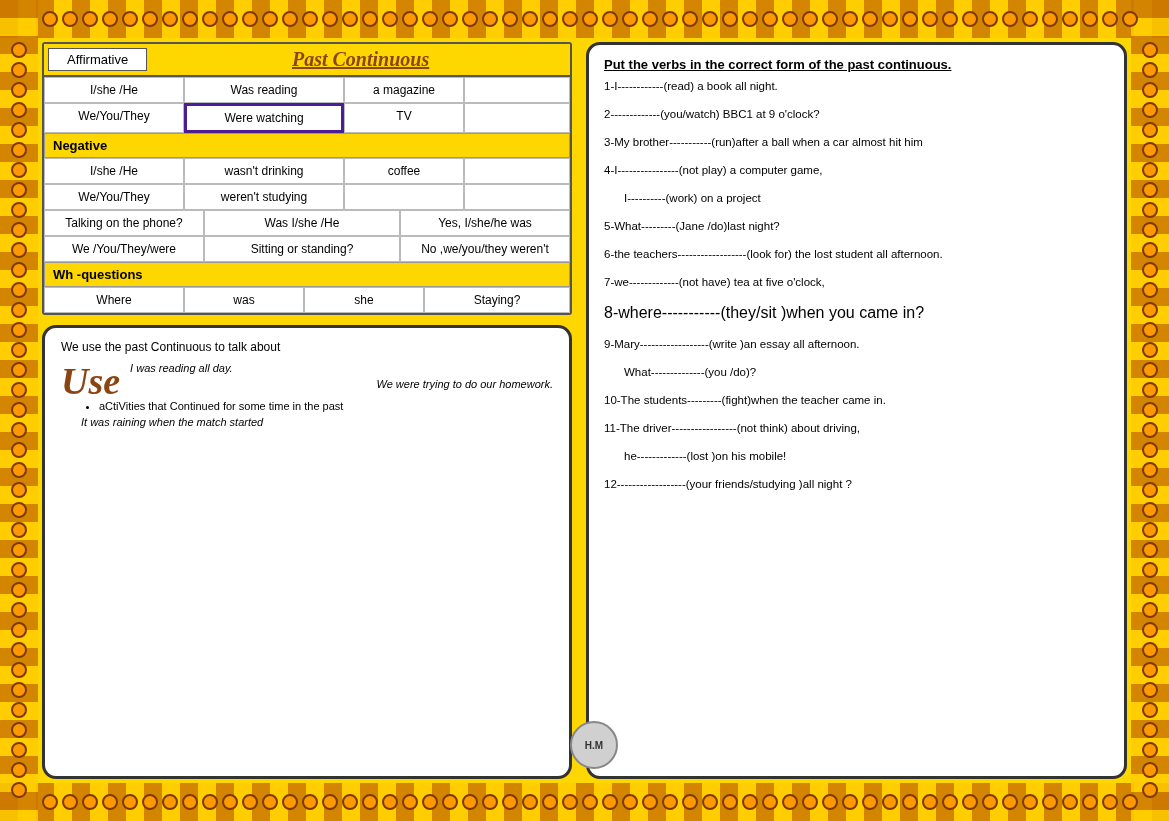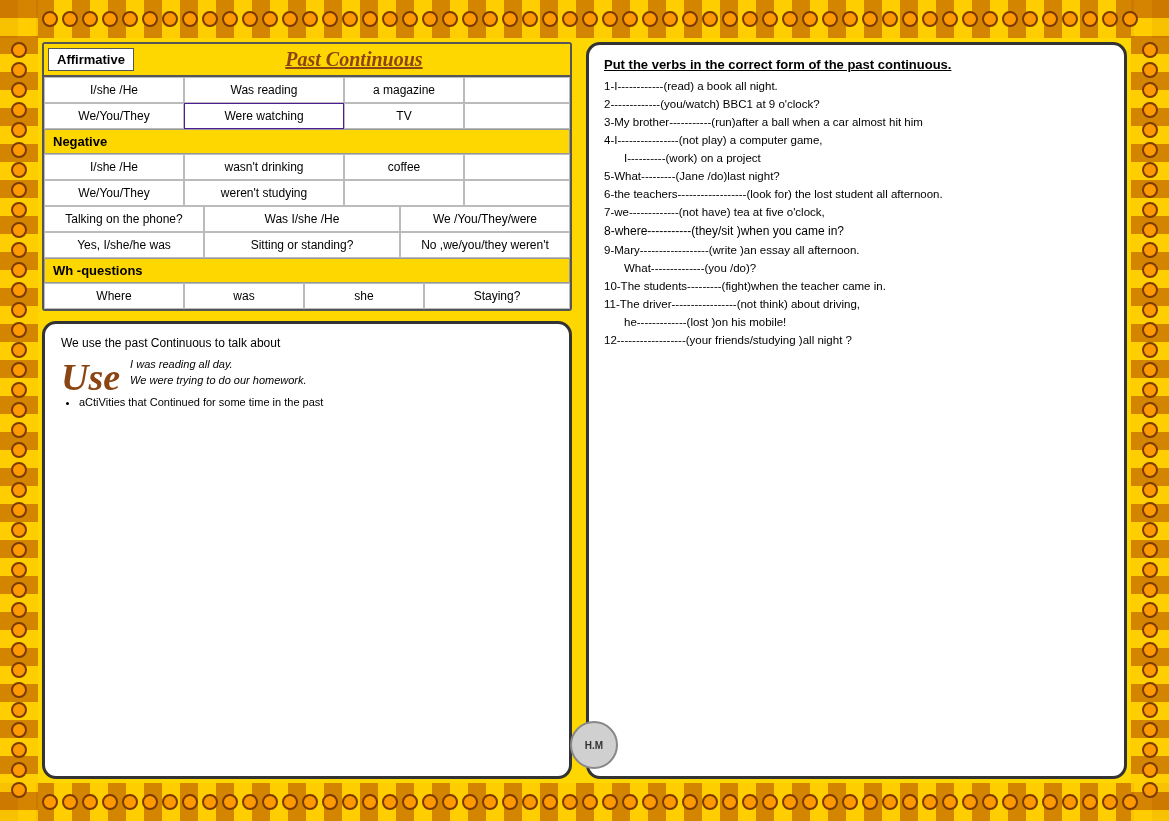--- a/index.html
+++ b/index.html
@@ -215,32 +215,32 @@
     <div style="width: 16px; height: 16px; border-radius: 50%; background: rgb(255, 153, 0); border: 2px solid rgb(122, 58, 0); flex-shrink: 0;"></div>
 </div>
 
 <div style="position:absolute;top:42px;left:42px;right:42px;bottom:42px;display:flex;gap:14px;">
 
   <div style="flex:0 0 530px;display:flex;flex-direction:column;gap:10px;">
 
     <div style="background:white;border:2.5px solid #555;border-radius:3px;overflow:hidden;">
 
       <div style="background:#FFD700;display:flex;align-items:center;border-bottom:2px solid #555;">
-        <div style="background:white;border:1.5px solid #555;padding:3px 8px;margin:4px;font-weight:bold;font-size:13px;">Affirmative</div>
+        <div style="background:white;border:1.5px solid #555;padding:3px 18px;margin:4px;font-weight:normal;font-size:13px;">Affirmative</div>
         <div style="flex:1;text-align:center;font-size:20px;font-weight:bold;color:#8B4513;font-style:italic;font-family:'Times New Roman',serif;text-decoration:underline;padding:4px;">Past Continuous</div>
       </div>
 
       <div style="display:grid;grid-template-columns:140px 160px 120px 1fr;">
         <div style="border:1px solid #bbb;padding:5px 8px;font-size:12px;text-align:center;">I/she /He</div>
         <div style="border:1px solid #bbb;padding:5px 8px;font-size:12px;text-align:center;">Was reading</div>
         <div style="border:1px solid #bbb;padding:5px 8px;font-size:12px;text-align:center;">a magazine</div>
         <div style="border:1px solid #bbb;padding:5px 8px;font-size:12px;"></div>
 
         <div style="border:1px solid #bbb;padding:5px 8px;font-size:12px;text-align:center;">We/You/They</div>
-        <div style="border:1px solid #4c1d95;padding:5px 8px;font-size:12px;text-align:center;">Were watching</div>
+        <div style="border:3px solid #4c1d95;padding:5px 8px;font-size:12px;text-align:center;">Were watching</div>
         <div style="border:1px solid #bbb;padding:5px 8px;font-size:12px;text-align:center;">TV</div>
         <div style="border:1px solid #bbb;padding:5px 8px;font-size:12px;"></div>
       </div>
 
       <div style="background:#FFD700;border:1px solid #999;padding:4px 8px;font-weight:bold;font-size:13px;">Negative</div>
 
       <div style="display:grid;grid-template-columns:140px 160px 120px 1fr;">
         <div style="border:1px solid #bbb;padding:5px 8px;font-size:12px;text-align:center;">I/she /He</div>
         <div style="border:1px solid #bbb;padding:5px 8px;font-size:12px;text-align:center;">wasn't drinking</div>
         <div style="border:1px solid #bbb;padding:5px 8px;font-size:12px;text-align:center;">coffee</div>
@@ -249,65 +249,66 @@
         <div style="border:1px solid #bbb;padding:5px 8px;font-size:12px;text-align:center;">We/You/They</div>
         <div style="border:1px solid #bbb;padding:5px 8px;font-size:12px;text-align:center;">weren't  studying</div>
         <div style="border:1px solid #bbb;padding:5px 8px;font-size:12px;text-align:center;"></div>
         <div style="border:1px solid #bbb;padding:5px 8px;font-size:12px;"></div>
       </div>
 
 
       <div style="display:grid;grid-template-columns:160px 1fr 170px;">
         <div style="border:1px solid #bbb;padding:5px 8px;font-size:12px;text-align:center;display:flex;align-items:center;justify-content:center;">Talking on the phone?</div>
         <div style="border:1px solid #bbb;padding:5px 8px;font-size:12px;text-align:center;display:flex;align-items:center;justify-content:center;">Was  I/she /He</div>
+        <div style="border:1px solid #bbb;padding:5px 8px;font-size:12px;text-align:center;display:flex;align-items:center;justify-content:center;">Yes, I/she/he was</div>
+
         <div style="border:1px solid #bbb;padding:5px 8px;font-size:12px;text-align:center;display:flex;align-items:center;justify-content:center;">We /You/They/were</div>
-
-        <div style="border:1px solid #bbb;padding:5px 8px;font-size:12px;text-align:center;display:flex;align-items:center;justify-content:center;">Yes, I/she/he was</div>
         <div style="border:1px solid #bbb;padding:5px 8px;font-size:12px;text-align:center;display:flex;align-items:center;justify-content:center;">Sitting or standing?</div>
         <div style="border:1px solid #bbb;padding:5px 8px;font-size:12px;text-align:center;display:flex;align-items:center;justify-content:center;">No ,we/you/they weren't</div>
       </div>
 
       <div style="background:#FFD700;border:1px solid #999;padding:4px 8px;font-weight:bold;font-size:13px;">Wh -questions</div>
 
       <div style="display:grid;grid-template-columns:140px 120px 120px 1fr;">
         <div style="border:1px solid #bbb;padding:5px 8px;font-size:12px;text-align:center;">Where</div>
         <div style="border:1px solid #bbb;padding:5px 8px;font-size:12px;text-align:center;">was</div>
         <div style="border:1px solid #bbb;padding:5px 8px;font-size:12px;text-align:center;">she</div>
         <div style="border:1px solid #bbb;padding:5px 8px;font-size:12px;text-align:center;">Staying?</div>
       </div>
     </div>
 
     <div style="background:white;border:3px solid #333;border-radius:14px;padding:12px 16px;flex:1;position:relative;">
       <p style="font-size:12px;margin-bottom:8px;">We use the past Continuous to talk about</p>
       <div style="display:flex;gap:10px;align-items:flex-start;">
         <div style="font-size:38px;font-weight:bold;color:#8B4513;font-style:italic;font-family:'Times New Roman',serif;line-height:1;">Use</div>
         <div style="flex:1;">
           <p style="font-size:11px;margin-bottom:4px;font-style:italic;">I was reading all day.</p>
-          <p style="font-size:11px;margin-bottom:8px;font-style:italic;">We were trying to do our homework.</p>
+          <p style="font-size:11px;margin-bottom:8px;font-style:italic;text-align:right;">We were trying to do our homework.</p>
         </div>
       </div>
       <ul style="margin-left:18px;font-size:11px;">
-        <li style="margin-bottom:4px;">aCtiVities that Continued for some time in the past</li>
+        <li style="margin-bottom:4px;margin-left:20px;">aCtiVities that Continued for some time in the past</li>
       </ul>
+      <p style="font-size:11px;margin-left:20px;font-style:italic;margin-top:3px;">It was raining when the match started</p>
     </div>
 
   </div>
 
   <div style="flex:1;background:white;border:3px solid #333;border-radius:14px;padding:12px 15px;overflow:hidden;">
     <p style="font-size:13px;font-weight:bold;text-decoration:underline;margin-bottom:8px;">Put the verbs in the correct form of the past continuous.</p>
-    <div style="display:flex;flex-direction:column;gap:6px;">
+    <div style="display:flex;flex-direction:column;gap:16px;">
       <p style="font-size:11.5px;">1-I------------(read) a book all night.</p>
       <p style="font-size:11.5px;">2-------------(you/watch) BBC1 at 9 o'clock?</p>
       <p style="font-size:11.5px;">3-My brother-----------(run)after a ball when a car almost hit him</p>
       <p style="font-size:11.5px;">4-I----------------(not play) a computer game,</p>
       <p style="font-size:11.5px;margin-left:20px;">I----------(work) on a project</p>
       <p style="font-size:11.5px;">5-What---------(Jane /do)last night?</p>
       <p style="font-size:11.5px;">6-the teachers------------------(look for) the lost student all afternoon.</p>
       <p style="font-size:11.5px;">7-we-------------(not have) tea at five o'clock,</p>
-      <p style="font-size:12px;">8-where-----------(they/sit )when you came in?</p>
+      <p style="font-size:16px;">8-where-----------(they/sit )when you came in?</p>
       <p style="font-size:11.5px;">9-Mary------------------(write )an essay all afternoon.</p>
       <p style="font-size:11.5px;margin-left:20px;">What--------------(you /do)?</p>
       <p style="font-size:11.5px;">10-The students---------(fight)when the teacher came in.</p>
       <p style="font-size:11.5px;">11-The driver-----------------(not think) about driving,</p>
       <p style="font-size:11.5px;margin-left:20px;">he-------------(lost )on his mobile!</p>
       <p style="font-size:11.5px;">12------------------(your friends/studying )all night ?</p>
     </div>
   </div>
 
 </div>

